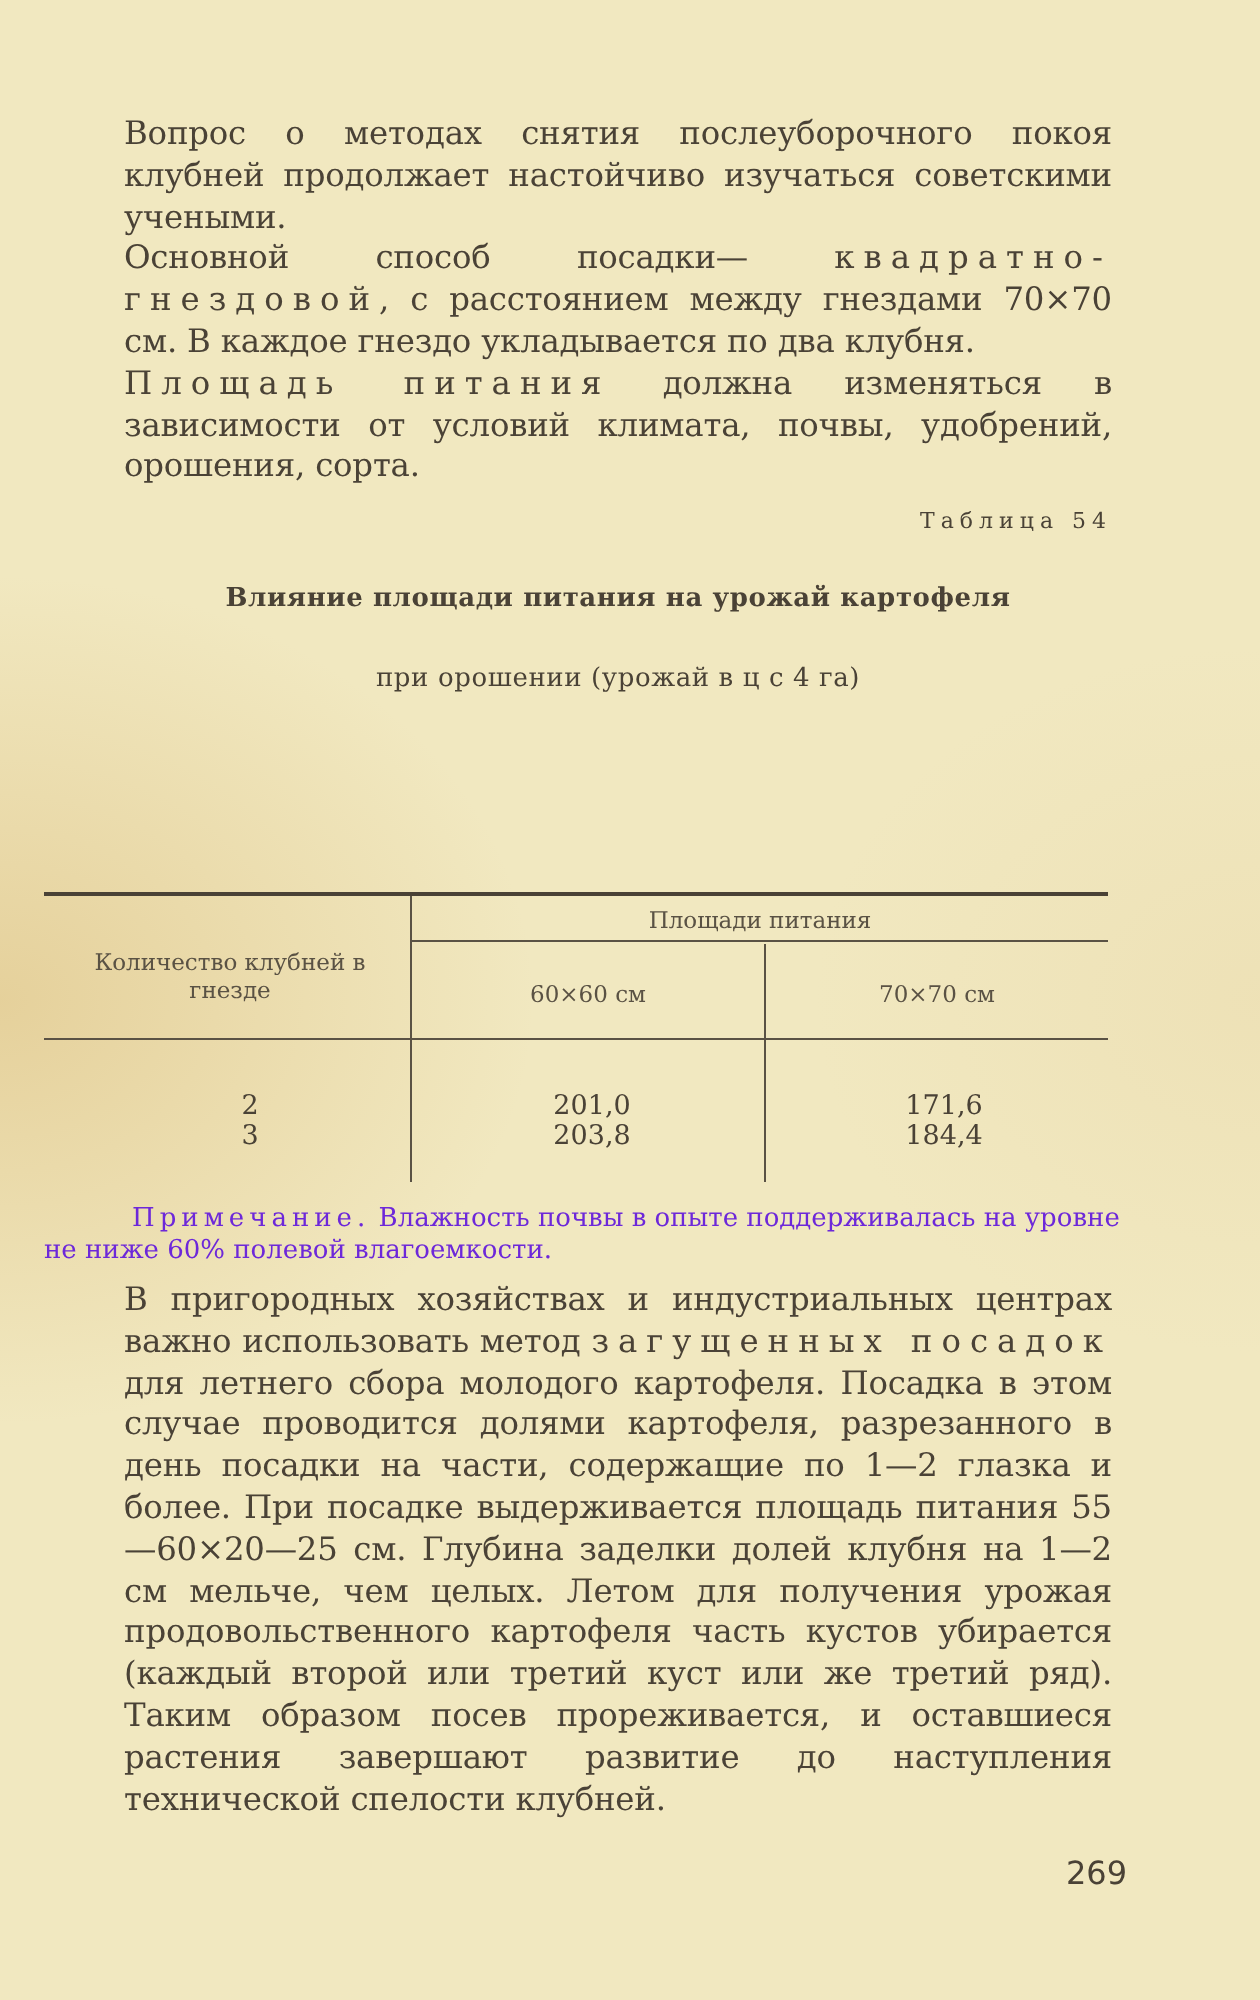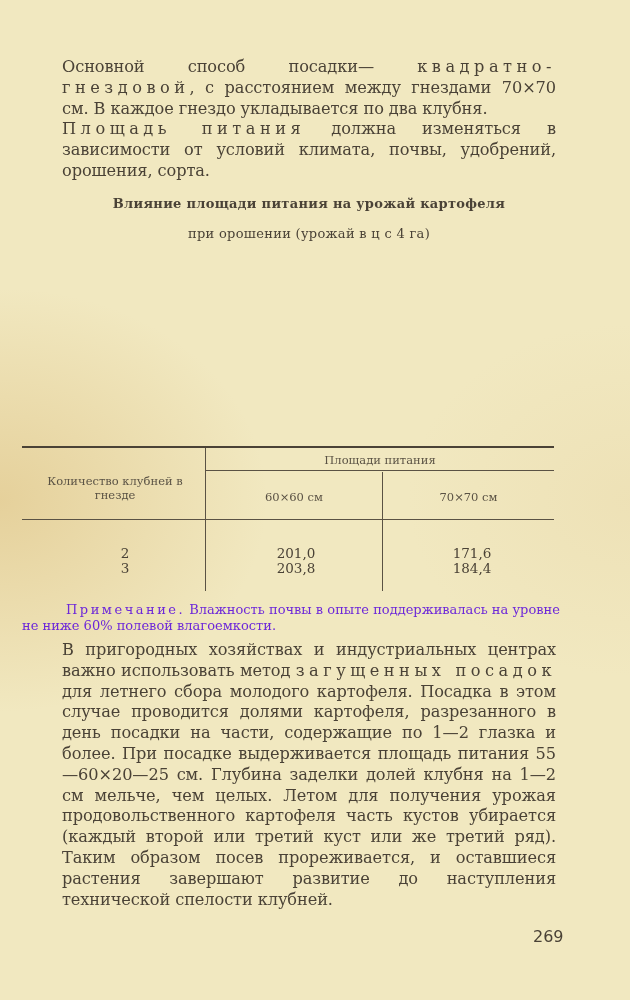--- a/index.html
+++ b/index.html
@@ -9,39 +9,41 @@
       background-image: radial-gradient(ellipse at 0% 50%, rgba(215,180,110,0.45) 0%, rgba(241,232,192,0) 30%),
                         radial-gradient(ellipse at 100% 50%, rgba(230,210,160,0.3) 0%, rgba(241,232,192,0) 25%);
       font-family: "DejaVu Serif", serif;
       color: #4a4236;
       position: relative;
     }
     .page { position: absolute; left: 62px; top: 57px; width: 494px; }
     p { margin: 0; font-size: 16.2px; line-height: 20.8px; text-align: justify; letter-spacing: -0.1px; }
     .sp { letter-spacing: 4.5px; }
     .tbl-label { font-size: 11px; letter-spacing: 3px; text-align: right; margin-top: 10px; line-height: 14px; }
-    .tbl-title { font-size: 13px; text-align: center; line-height: 16px; margin-top: 14px; font-weight: bold; letter-spacing: 0.3px; }
+    .tbl-title { font-size: 13px; text-align: center; line-height: 16px; margin-top: 24px; font-weight: bold; letter-spacing: 0.3px; }
     .tbl-title2 { font-weight: normal; }
     .hr-top { position: absolute; left: 22px; top: 446px; width: 532px; border-top: 2px solid #4a4236; }
     .hr-mid { position: absolute; left: 22px; top: 519px; width: 532px; border-top: 1px solid #5a5244; }
     .vl { position: absolute; border-left: 1px solid #5a5244; }
     .hl { position: absolute; border-top: 1px solid #5a5244; }
     .cell { position: absolute; text-align: center; font-size: 11.5px; line-height: 14px; color: #5a5244; }
     .num { position: absolute; font-size: 13.5px; line-height: 13px; text-align: center; color: #4a4236; }
     .note { position: absolute; left: 22px; top: 602px; width: 540px; font-size: 13px; line-height: 16px; color: #6d28d9; }
     .note .indent { padding-left: 44px; }
     .page2 { position: absolute; left: 62px; top: 640px; width: 494px; }
     .pnum { position: absolute; left: 533px; top: 902px; font-family: "DejaVu Sans", sans-serif; font-size: 16px; color: #4a4236; margin-top: 25px; }
   </style>
 </head>
 <body>
 
 <div class="page">
+  <p style="text-indent:0">Вопрос о методах снятия послеуборочного покоя клубней продолжает настойчиво изучаться советскими учеными.</p>
   <p style="text-indent:0"><span>Основной способ посадки— </span><span class="sp">квадратно-гнездовой</span><span>, с расстоянием между гнездами 70×70 см. В каждое гнездо укладывается по два клубня.</span></p>
   <p style="text-indent:0"><span class="sp">Площадь питания</span><span> должна изменяться в зависимости от условий климата, почвы, удобрений, орошения, сорта.</span></p>
+  <div class="tbl-label">Таблица 54</div>
   <div class="tbl-title">Влияние площади питания на урожай картофеля</div>
   <div class="tbl-title tbl-title2">при орошении (урожай в ц с 4 га)</div>
 </div>
 
 <div>
   <div class="hr-top"></div>
   <div class="hr-mid"></div>
   <div class="vl" style="left:205px; top:448px; height:143px;"></div>
   <div class="vl" style="left:382px; top:472px; height:119px;"></div>
   <div class="hl" style="left:206px; top:470px; width:348px;"></div>

